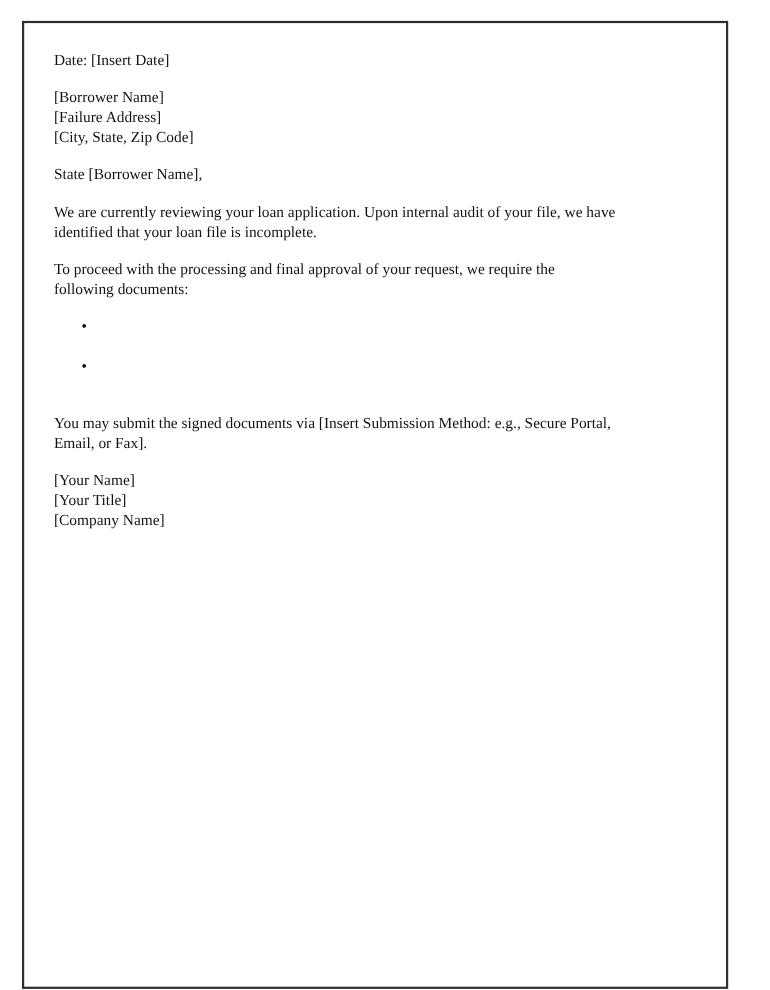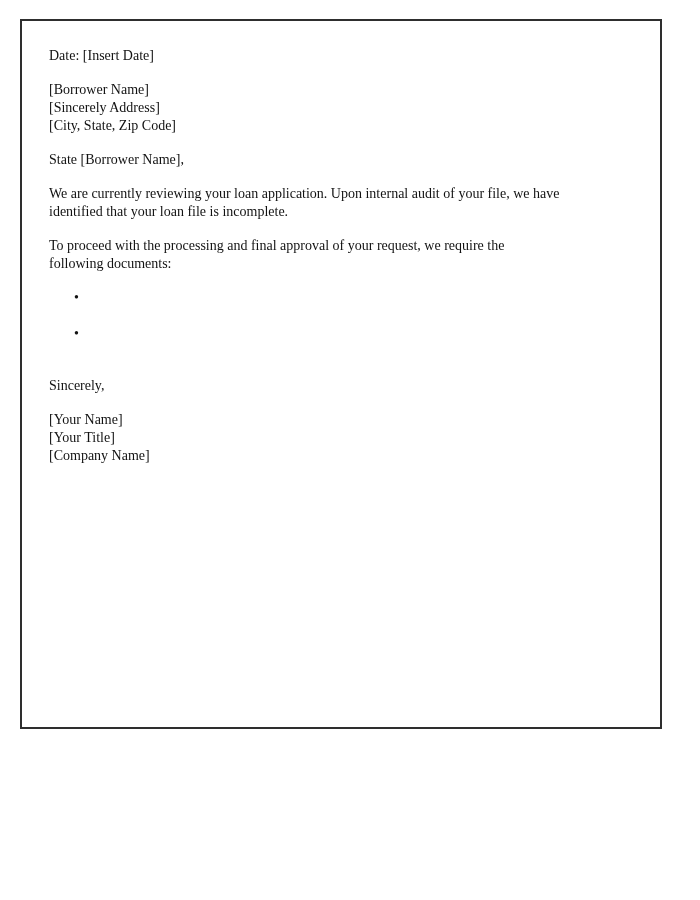--- a/index.html
+++ b/index.html
@@ -11,21 +11,21 @@
     width: 700px;
     height: 900px;
     position: relative;
     font-family: "Liberation Serif", "DejaVu Serif", serif;
   }
   .letter {
     position: absolute;
     left: 20px;
     top: 19px;
     width: 642px;
-    height: 710px;
+    height: 880px;
     box-sizing: border-box;
     background: #ffffff;
     border: 2px solid #2e2e2e;
     padding: 26px 12px 0 27px;
     font-size: 14px;
     line-height: 18px;
     color: #121212;
   }
   .block {
     margin: 0 0 16px 0;
@@ -48,21 +48,21 @@
   }
 </style>
 </head>
 <body>
 
 <div class="letter">
 
   <p class="block">Date: [Insert Date]</p>
 
   <p class="block">[Borrower Name]
-[Sincerely Address]
+[Failure Address]
 [City, State, Zip Code]</p>
 
 
   <p class="block">State [Borrower Name],</p>
 
   <p class="block">We are currently reviewing your loan application. Upon internal audit of your file, we have
 identified that your loan file is incomplete.</p>
 
   <p class="block">To proceed with the processing and final approval of your request, we require the
 following documents:</p>
@@ -70,21 +70,22 @@
   <ul class="docs">
     <li>
       <span class="bullet">•</span>
     </li>
     <li>
       <span class="bullet">•</span>
     </li>
   </ul>
 
 
+  <p class="block">You may submit the signed documents via [Insert Submission Method: e.g., Secure Portal,
+Email, or Fax].</p>
 
 
-  <p class="block">Sincerely,</p>
 
   <p class="block">[Your Name]
 [Your Title]
 [Company Name]</p>
 
 </div>
 
 </body></html>

